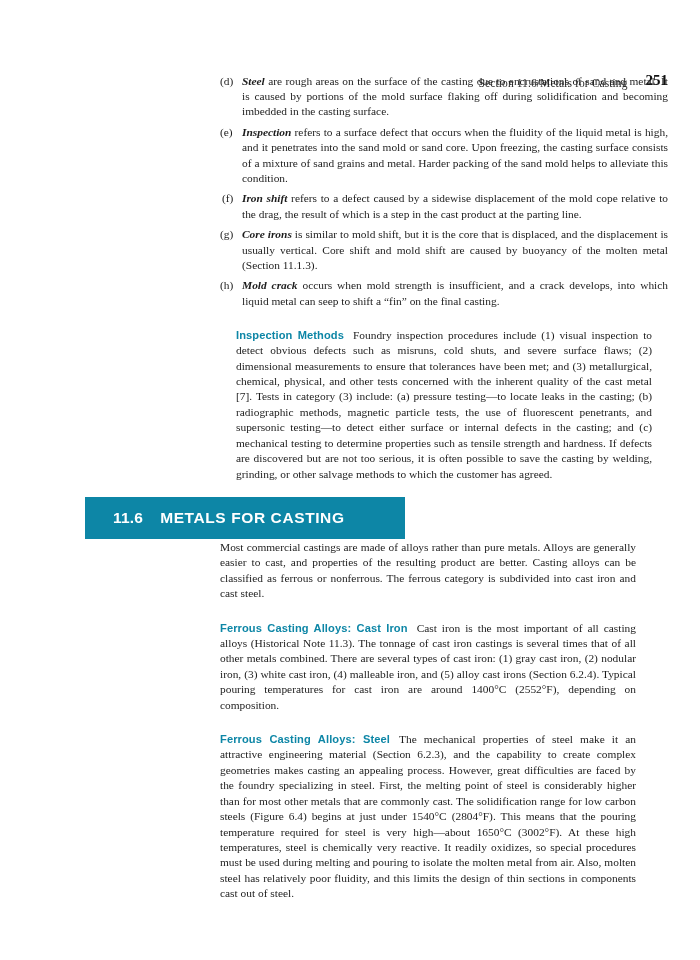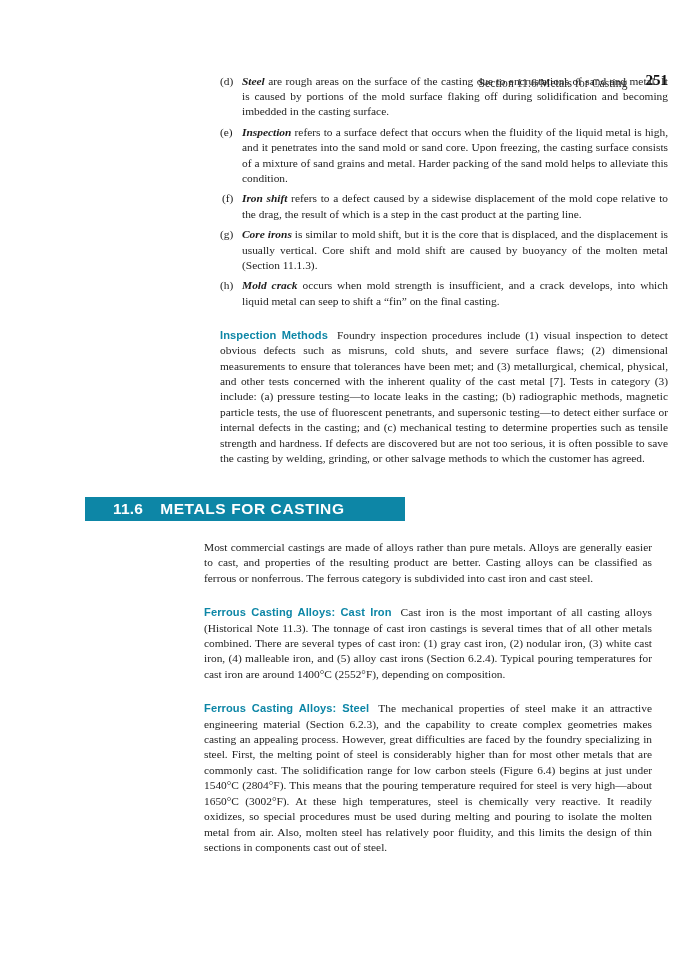--- a/index.html
+++ b/index.html
@@ -87,41 +87,41 @@
     font-weight: bold;
     font-style: italic;
   }
 
   
   .para {
     font-size: 11.4px;
     line-height: 15.4px;
     text-align: justify;
     color: #1c1c1c;
-    margin: 0;
+    margin: 16px;
   }
   .para.spaced-lg { margin-top: 19px; }
   .para.tight { margin-top: 0; }
 
   .run-in {
     color: #0d86a6;
     font-family: "Liberation Sans", "DejaVu Sans", sans-serif;
     font-weight: bold;
     font-size: 11.1px;
     letter-spacing: 0.1px;
   }
   .gap { display: inline-block; width: 9px; }
 
   
   .section-banner {
     position: absolute;
     left: 85px;
     top: 497px;
     width: 320px;
-    height: 24px;
+    height: 42px;
     background: #0d86a6;
     display: flex;
     align-items: center;
     box-sizing: border-box;
     padding-left: 28px;
   }
   .section-num {
     color: #ffffff;
     font-family: "Liberation Sans", "DejaVu Sans", sans-serif;
     font-weight: bold;

